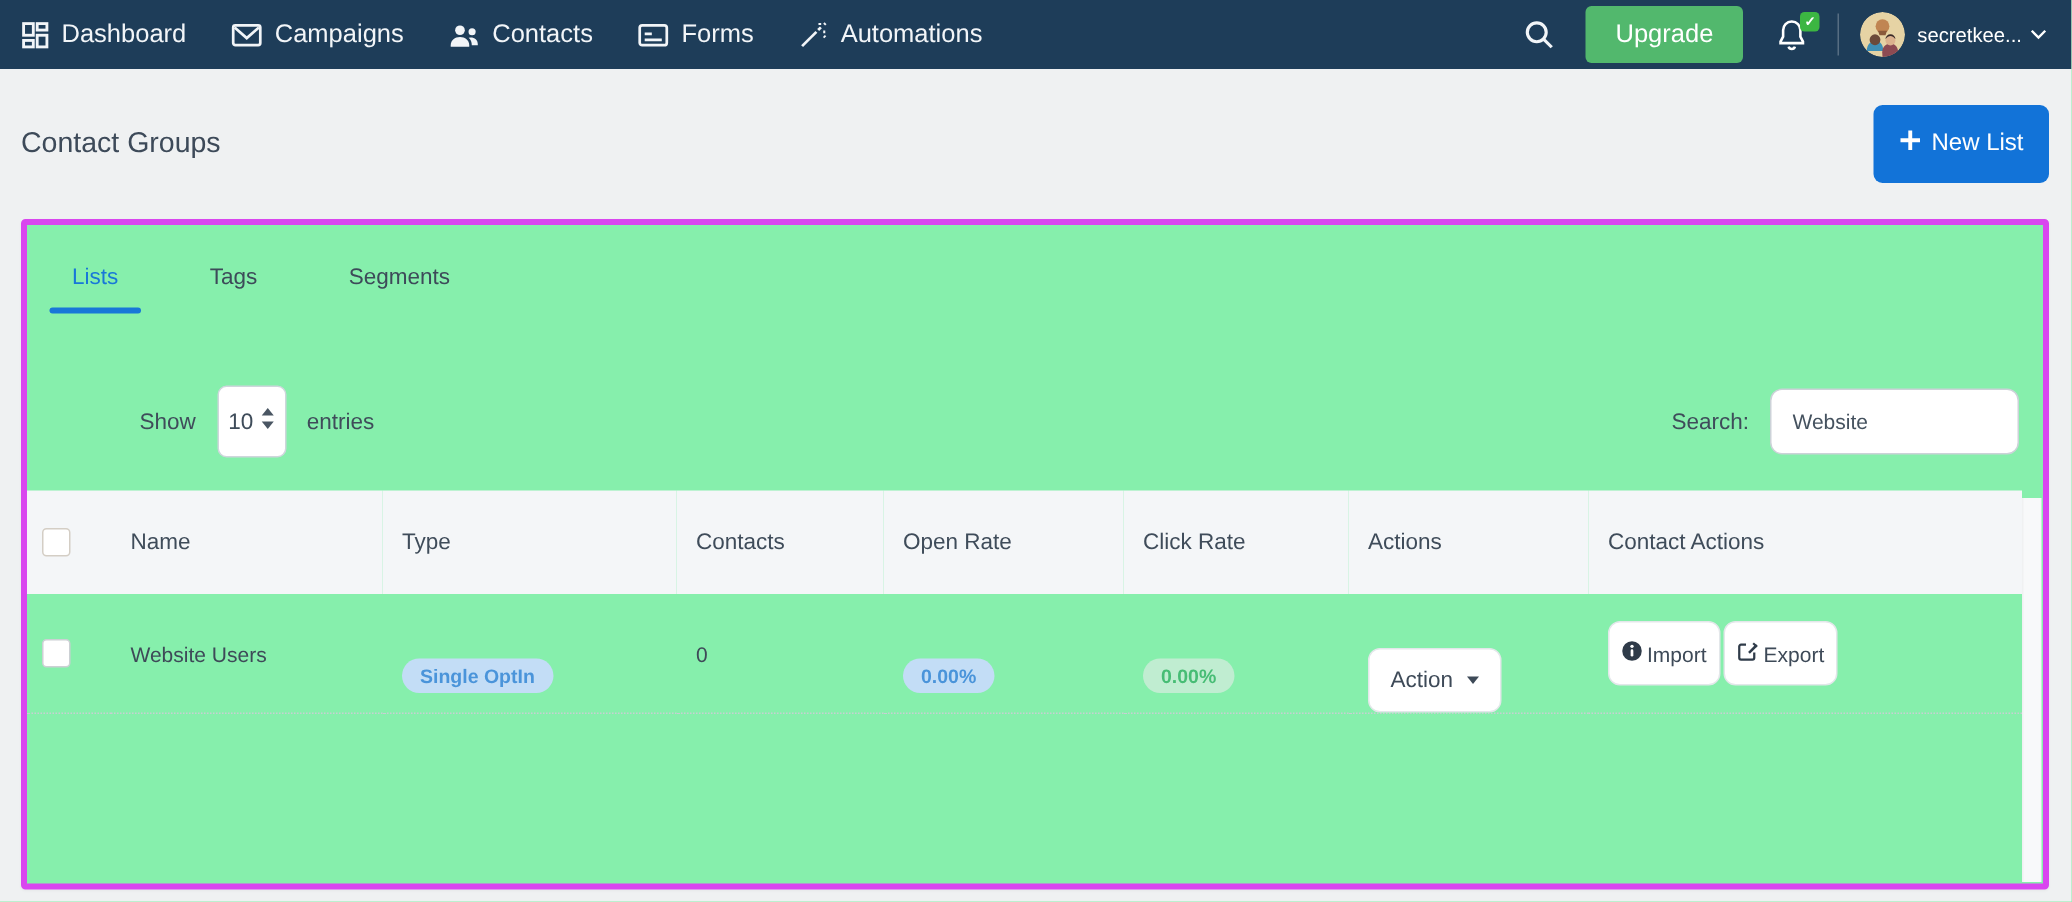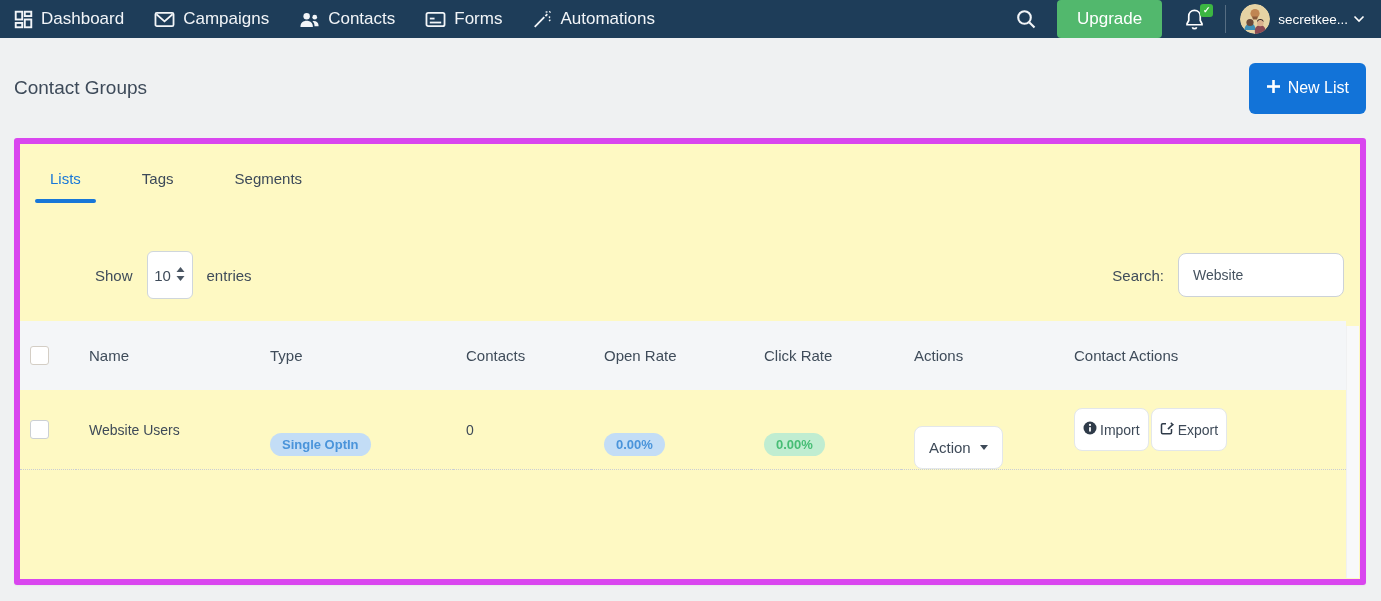--- a/index.html
+++ b/index.html
@@ -1,39 +1,39 @@
 <!DOCTYPE html>
 <html><head>
 <meta charset="utf-8">
 <style>
   * { margin:0; padding:0; box-sizing:border-box; }
   html,body { width:1381px; height:601px; overflow:hidden; }
   body { font-family:"Liberation Sans", sans-serif; background:#eff1f2; color:#3e4a58; }
 
   
-  .navbar { height:38px; background:#1e3d59; display:flex; align-items:center; padding:0 16px 0 14px; }
+  .navbar { height:46px; background:#1e3d59; display:flex; align-items:center; padding:0 16px 0 14px; }
   .nav-item { display:flex; align-items:center; gap:8px; color:#f2f5f8; font-size:17px; margin-right:30px; cursor:pointer; }
   .nav-item svg { display:block; }
   .nav-right { margin-left:auto; display:flex; align-items:center; }
   .nav-search { margin-right:20px; cursor:pointer; display:flex; }
   .upgrade-btn { background:#52b86d; color:#fff; border:none; font-family:inherit; font-size:17px; padding:9px 20px; border-radius:4px; cursor:pointer; margin-right:21px;text-align:center; }
   .bell-wrap { position:relative; margin-right:19px; cursor:pointer; display:flex; }
   .bell-badge { position:absolute; top:-3px; right:-7px; width:13px; height:13px; background:#3cb642; border-radius:3px; color:#fff; font-size:9px; line-height:13px; text-align:center; font-weight:bold; }
   .nav-divider { width:1px; height:28px; background:rgba(255,255,255,0.25); margin-right:14px; }
   .avatar { width:30px; height:30px; border-radius:50%; overflow:hidden; margin-right:8px; cursor:pointer; flex:none; }
   .username { color:#fff; font-size:13.5px; margin-right:5px; cursor:pointer; }
   .chev { display:flex; cursor:pointer; }
 
   
   .page-header { height:100px; display:flex; align-items:center; justify-content:space-between; padding:0 15px 0 14px; }
   .page-title { font-size:19px; font-weight:400; color:#3d4a59; }
   .new-list-btn { background:#1273d8; color:#fff; border:none; font-family:inherit; font-size:16px; padding:16px 17px; border-radius:6px; display:flex; align-items:center; gap:7px; cursor:pointer; }
 
   
-  .card { position:relative; margin:0 15px 0 14px; height:447px; background:#fef9c3; border:6px solid #d946ef; border-radius:3px; box-shadow:0 1px 2px rgba(0,0,0,0.04); overflow:hidden; }
+  .card { position:relative; margin:0 15px 0 14px; height:447px; background:#86efac; border:4px solid #d946ef; border-radius:3px; box-shadow:0 1px 2px rgba(0,0,0,0.04); overflow:hidden; }
 
   
   .tabs { padding:14px 0 0 15px; display:flex; }
   .tab { position:relative; padding:12px 15px 16px; margin-right:31px; font-size:15px; color:#3d4a59; cursor:pointer; }
   .tab.active { color:#1877d8; }
   .tab.active::after { content:""; position:absolute; left:0; right:0; bottom:0; height:4px; background:#1877d8; border-radius:3px; }
 
   
   .controls { margin-top:50px; display:flex; align-items:center; justify-content:space-between; padding:0 16px 0 40px; height:44px;margin-left:35px; }
   .controls-left { display:flex; align-items:center; font-size:15px; color:#3f4c5a; }

